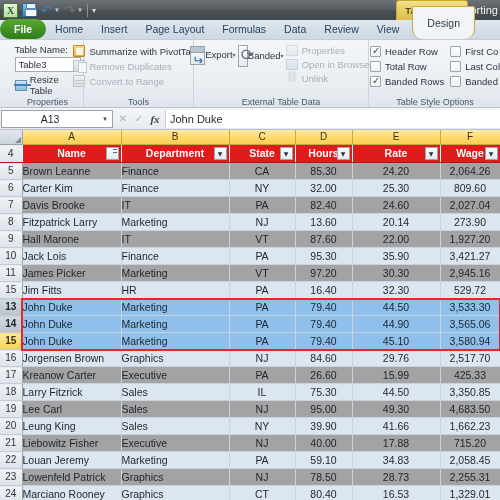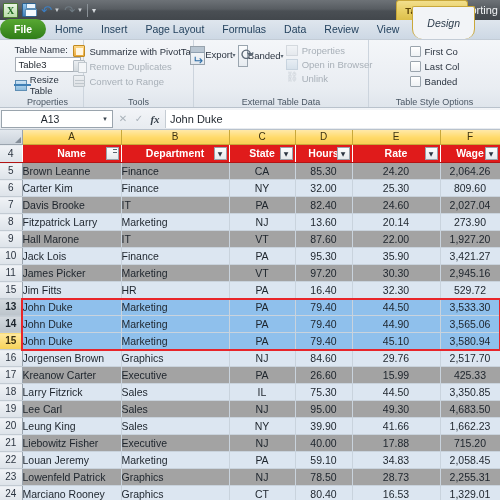--- a/index.html
+++ b/index.html
@@ -105,21 +105,20 @@
   .tab-design {
     background: #f2f4f7;
     border-left: 1px solid #c9a83a;
     border-right: 1px solid #c9a83a;
     border-top: 1px solid #c9a83a;
     color: #2b3b4b;
     border-top-left-radius: 2px; border-top-right-radius: 2px;
     height: 20px;
     margin-left: 4px;
     padding: 16px 14px;
-    font-style: italic;
   }
 
   
   .ribbon {
     position: relative;
     height: 68px;
     background: linear-gradient(to bottom,#f4f6f9 0%, #e9edf2 72%, #dfe5ec 100%);
     border-bottom: 1px solid #b9c2cc;
     display: flex;
     overflow: hidden;
@@ -457,20 +456,34 @@
             <span class="tool-txt disabled">Unlink</span>
           </div>
         </div>
       </div>
       <div class="rgroup-label">External Table Data</div>
     </div>
 
     <div class="rgroup" style="width:132px; border-right:none;">
       <div class="rgroup-body">
         <div class="tso-wrap">
+          <div class="tso-col">
+            <div class="cbrow">
+              <span class="cbox checked"></span>
+              <span class="cblbl">Header Row</span>
+            </div>
+            <div class="cbrow">
+              <span class="cbox"></span>
+              <span class="cblbl">Total Row</span>
+            </div>
+            <div class="cbrow">
+              <span class="cbox checked"></span>
+              <span class="cblbl">Banded Rows</span>
+            </div>
+          </div>
           <div class="tso-col">
             <div class="cbrow">
               <span class="cbox"></span>
               <span class="cblbl">First Co</span>
             </div>
             <div class="cbrow">
               <span class="cbox"></span>
               <span class="cblbl">Last Col</span>
             </div>
             <div class="cbrow">

